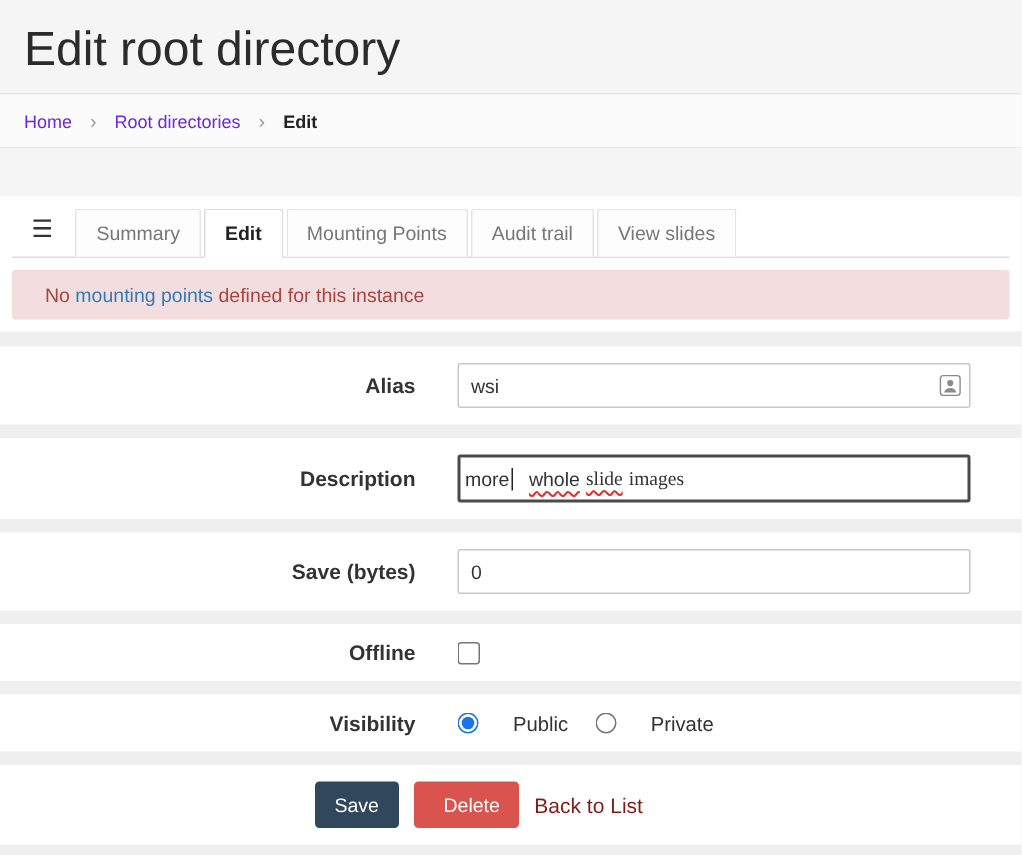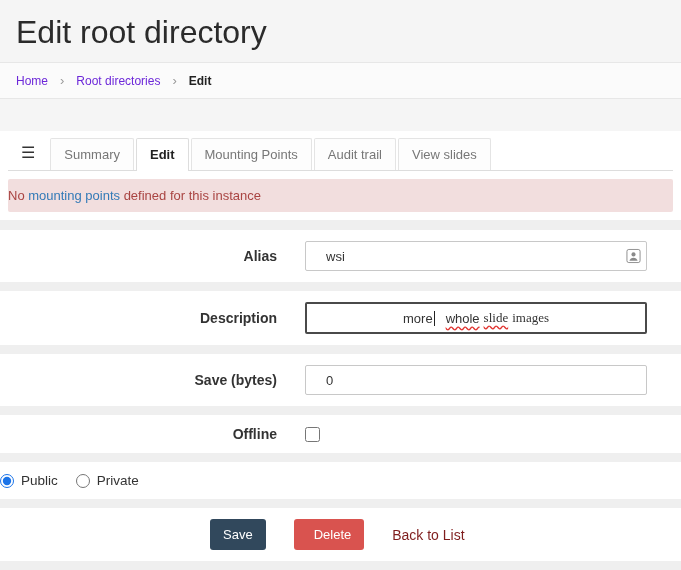--- a/index.html
+++ b/index.html
@@ -31,58 +31,58 @@
   .tabs { display: flex; align-items: flex-end; border-bottom: 1px solid #ddd; background: #fff; padding-top: 5px; }
   .tab {
     padding: 8px 13px; font-size: 13px; color: #777; background: #fdfdfd;
     border: 1px solid #e4e4e4; border-bottom: none; margin-right: 2px;
     border-radius: 2px 2px 0 0; cursor: pointer; white-space: nowrap;
   }
   .tab.menu-tab { border: 1px solid transparent; background: transparent; color: #333; font-size: 16px; padding: 6px 12px 7px; }
   .tab.active { background: #fff; border-color: #ddd; color: #222; font-weight: bold; margin-bottom: -1px; padding-bottom: 9px; }
 
   
-  .alert { margin: 8px 0; background: #f2dede; color: #a94442; padding: 9px 0; font-size: 13px; border-radius: 2px; }
+  .alert { margin: 8px 0; background: #f2dede; color: #a94442; padding: 9px 22px; font-size: 13px; border-radius: 2px; }
   .alert a { color: #337ab7; text-decoration: none; cursor: pointer; }
 
   
   .form-area { background: #efefef; margin: 8px -8px 0; padding: 10px 0 0; min-height: 380px; }
   .form-row { background: #fff; margin-bottom: 9px; padding: 11px 0; display: flex; align-items: center; }
   .form-label {
     width: 305px; flex: 0 0 305px; padding-right: 28px;
     text-align: right; font-weight: bold; font-size: 14px; color: #333;
   }
   .field-wrap { position: relative; display: inline-block; }
   .form-control {
     width: 342px; height: 30px; border: 1px solid #c8c8c8; border-radius: 2px;
-    padding: 0 20px; font-size: 13px; color: #333; background: #fff;
+    padding: 0 8px; font-size: 13px; color: #333; background: #fff;
     font-family: "Liberation Sans", "DejaVu Sans", sans-serif;
   }
   .autofill-icon { position: absolute; right: 6px; top: 50%; transform: translateY(-50%); line-height: 0; cursor: pointer; }
 
   
   .textbox {
     width: 342px; height: 32px; border: 2px solid #4a4a4a; border-radius: 2px;
-    padding: 0 3px; background: #fff; display: flex; align-items: center; font-size: 13px; justify-content: center;
+    padding: 0 3px; background: #fff; display: flex; align-items: center; font-size: 13px;
   }
   .misspelled {
     text-decoration-line: underline; text-decoration-style: wavy;
     text-decoration-color: #e0312d; text-underline-offset: 3px; text-decoration-skip-ink: none;
   }
   .caret { width: 0; height: 15px; border-left: 1px solid #222; margin-left: 1px; }
   .tb-m1 { margin-left: 11px; }
   .tb-m2, .tb-after { margin-left: 4px; font-family: Liberation Serif, serif; }
 
   input[type="checkbox"] { width: 15px; height: 15px; margin: 0; cursor: pointer; }
   .radio-group { display: flex; align-items: center; gap: 18px; font-size: 13.5px; }
-  .radio-option { display: flex; align-items: flex-end; gap: 7px; cursor: pointer; }
+  .radio-option { display: flex; align-items: center; gap: 23px; cursor: pointer; }
   input[type="radio"] { width: 14px; height: 14px; margin: 0; accent-color: #1a73e8; cursor: pointer; }
 
   
-  .buttons-row { padding-left: 210px; gap: 28px; }
+  .buttons-row { padding-left: 210px; gap: 10px; }
   .btn { border: none; color: #fff; font-size: 13px; padding: 8px 13px; border-radius: 3px; cursor: pointer;
          font-family: "Liberation Sans", "DejaVu Sans", sans-serif; }
   .btn-save { background: #31485c; }
   .btn-delete { background: #d9534f; padding-left: 20px; }
   .back-link { color: #7f1d1d; font-size: 14px; cursor: pointer; text-decoration: none; }
 </style>
 </head>
 <body>
 
 <header class="page-header">
@@ -147,20 +147,21 @@
       <label class="form-label">Save (bytes)</label>
       <input class="form-control" type="text" value="0" style="">
     </div>
 
     <div class="form-row">
       <label class="form-label">Offline</label>
       <input type="checkbox" style="">
     </div>
 
     <div class="form-row">
+      <label class="form-label">Visibility</label>
       <div class="radio-group">
         <label class="radio-option">
           <input type="radio" name="visibility" checked="checked" style="">
           <span>Public</span>
         </label>
         <label class="radio-option">
           <input type="radio" name="visibility" style="">
           <span>Private</span>
         </label>
       </div>

